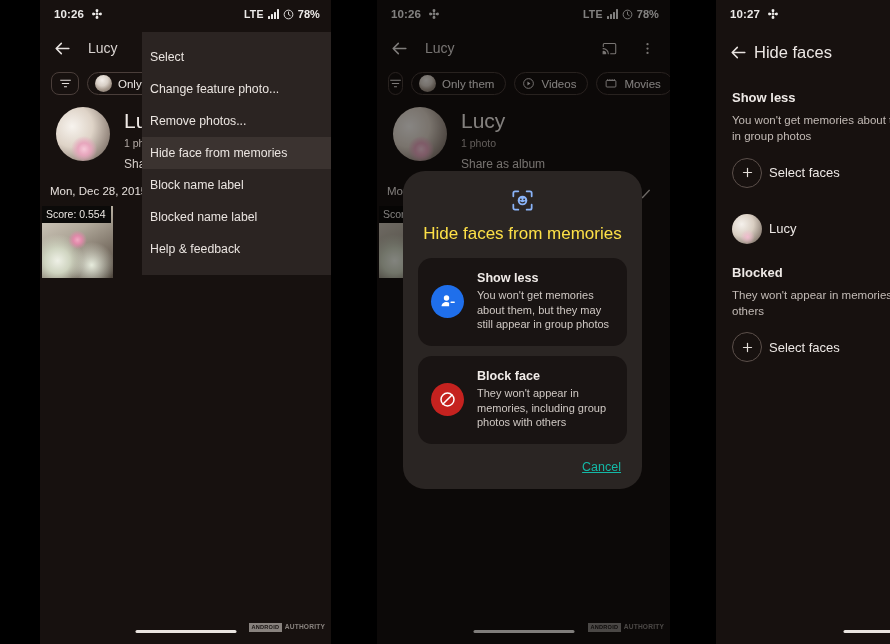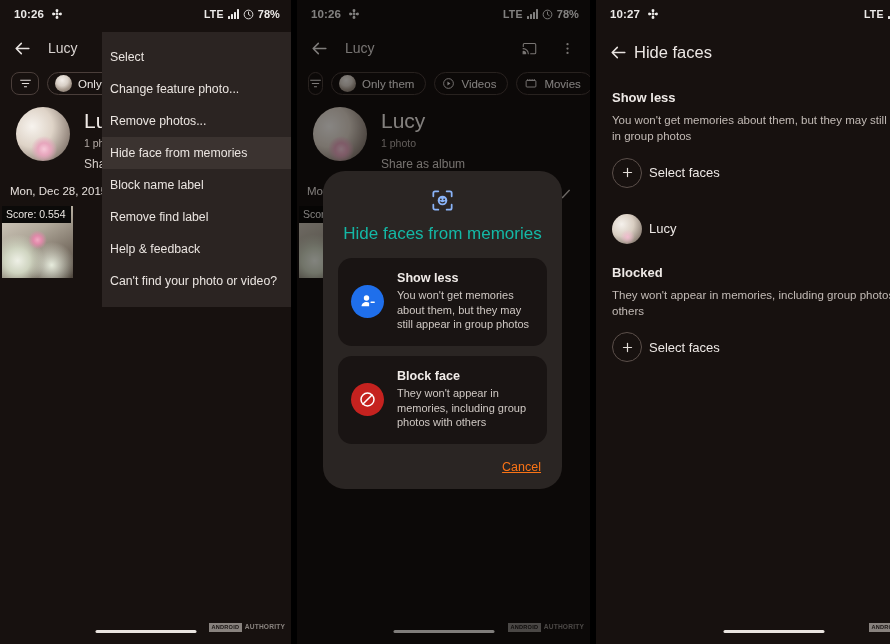--- a/index.html
+++ b/index.html
@@ -9,20 +9,21 @@
     font-family: "Liberation Sans", sans-serif;
     overflow: hidden;
   }
   .stage { position: relative; width: 890px; height: 644px; display: flex; gap: 6px; background:#000; }
   .panel {
     position: relative;
     width: 291px; height: 644px;
     background: #17110f;
     overflow: hidden;
     flex: 0 0 auto;
+    margin-left: 40px;
   }
   .panel.p2 { width: 293px; }
   .panel.p3 { width: 355px; }
 
   
   .statusbar {
     height: 28px; width: 100%;
     display: flex; align-items: center; justify-content: space-between;
     padding: 0 11px 0 14px;
     color: #eceae8;
@@ -121,35 +122,35 @@
 
   
   .scrim { position:absolute; inset:0; background: rgba(0,0,0,.45); z-index: 30; }
   .dialog {
     position:absolute; left: 26px; top: 171px; width: 239px;
     background:#2a2523; border-radius: 22px;
     padding: 17px 15px 13px 15px;
     z-index: 35;
   }
   .dlg-ico { display:flex; justify-content:center; margin-bottom: 11px; }
-  .dlg-title { font-size: 17px; color:#14b8a6; text-align:center; margin-bottom: 14px; }
+  .dlg-title { font-size: 17px; color:#fde047; text-align:center; margin-bottom: 14px; }
   .opt {
     background:#191413; border-radius: 14px;
     display:flex; align-items:center; gap: 13px;
     padding: 13px 14px 14px 13px;
     margin-bottom: 10px;
   }
   .opt-badge {
     width: 33px; height: 33px; border-radius: 50%;
     display:flex; align-items:center; justify-content:center; flex: 0 0 auto;
   }
   .opt-title { font-size: 12.6px; color:#f0ebe8; font-weight: bold; margin-bottom: 3px; }
   .opt-desc { font-size: 11px; color:#cfc8c3; line-height: 1.33; }
   .dlg-actions { display:flex; justify-content:flex-end; padding: 6px 6px 2px 0; }
-  .cancel { color:#f97316; font-size: 12.5px; text-decoration: underline; }
+  .cancel { color:#14b8a6; font-size: 12.5px; text-decoration: underline; }
 
   
   .p3body { padding: 14px 0 0 0; }
   .sec-title { font-size: 13px; color:#eee9e6; font-weight: bold; padding: 0 16px; }
   .sec-desc { font-size: 11.5px; color:#c3bbb6; line-height: 1.42; padding: 7px 16px 0 16px; }
   .face-row {
     display:flex; align-items:center; gap:7px;
     padding: 13px 16px 13px 16px;
   }
   .plus-circle {
@@ -259,23 +260,22 @@
       <div class="photo-thumb"></div>
       <div class="score-tag">Score: 0.554</div>
     </div>
 
     <div class="popup">
       <div class="popup-item">Select</div>
       <div class="popup-item">Change feature photo...</div>
       <div class="popup-item">Remove photos...</div>
       <div class="popup-item sel">Hide face from memories</div>
       <div class="popup-item">Block name label</div>
-      <div class="popup-item">Remove find label</div>
+      <div class="popup-item">Blocked name label</div>
       <div class="popup-item">Help &amp; feedback</div>
-      <div class="popup-item">Can't find your photo or video?</div>
     </div>
 
     <div class="navbar">
       <div class="gesture-bar"></div>
       <div class="watermark">
         <span class="wm-box">ANDROID</span>
         <span class="wm-txt">AUTHORITY</span>
       </div>
     </div>
   </div>

